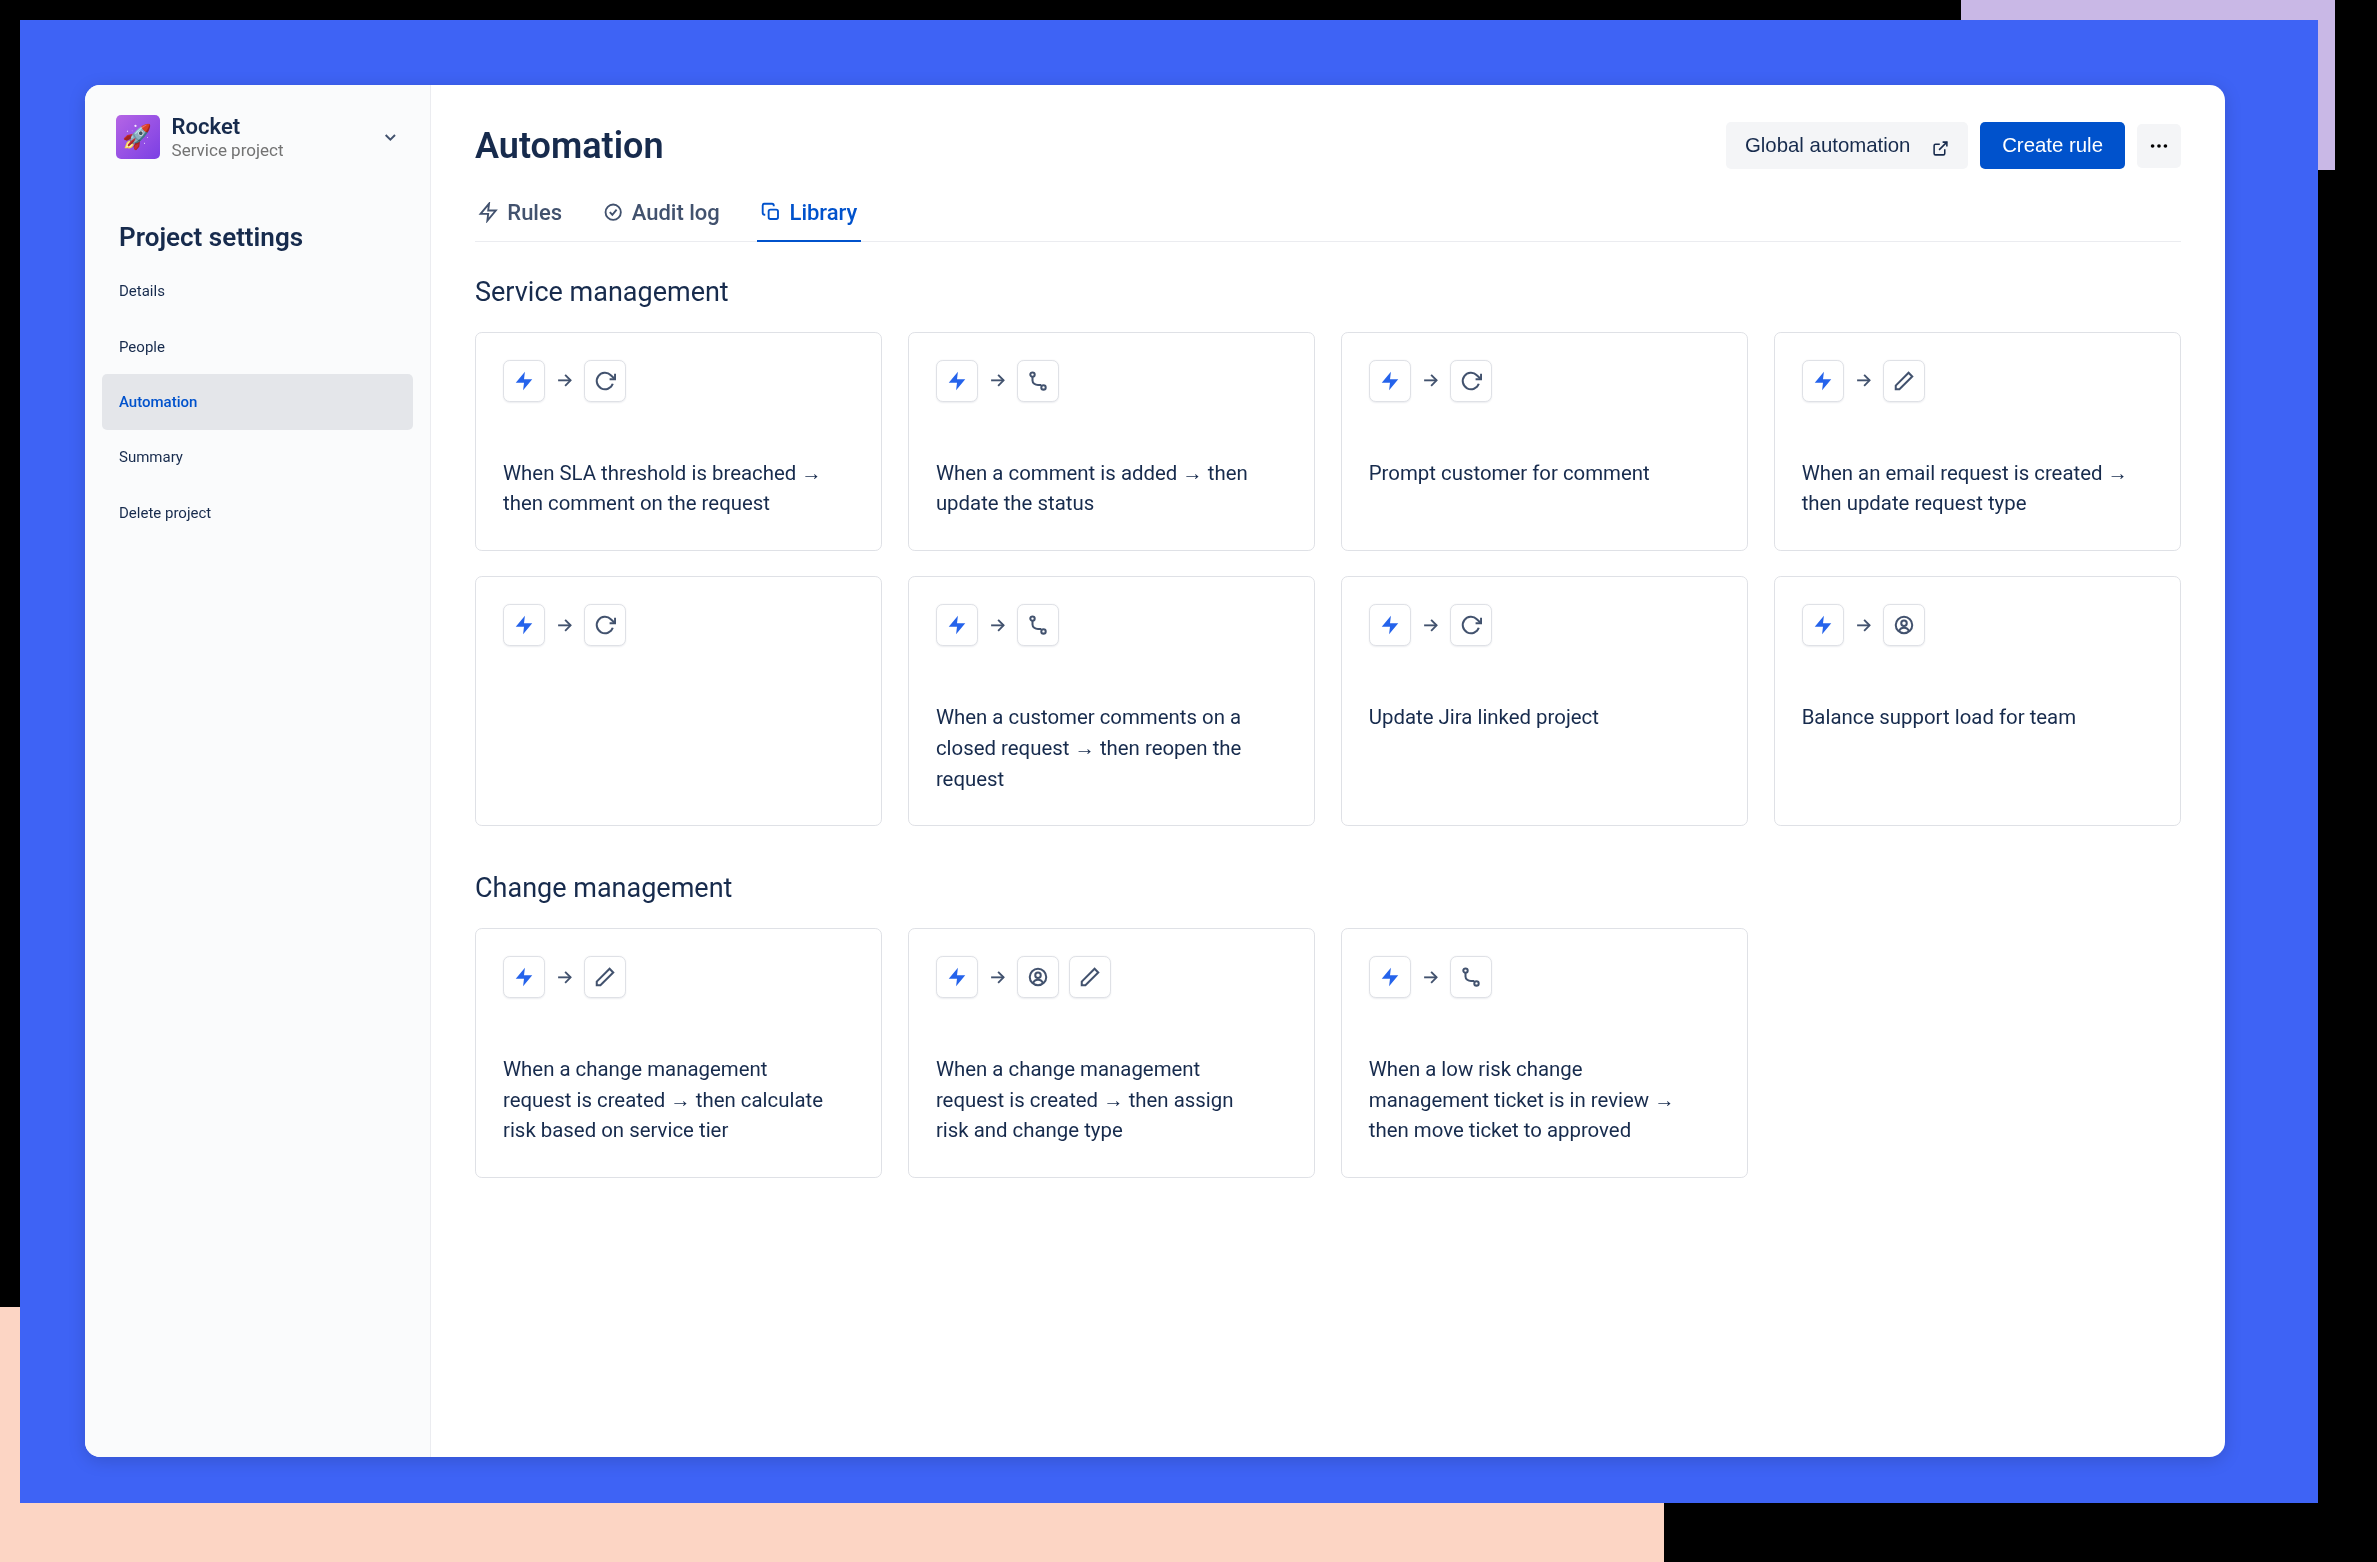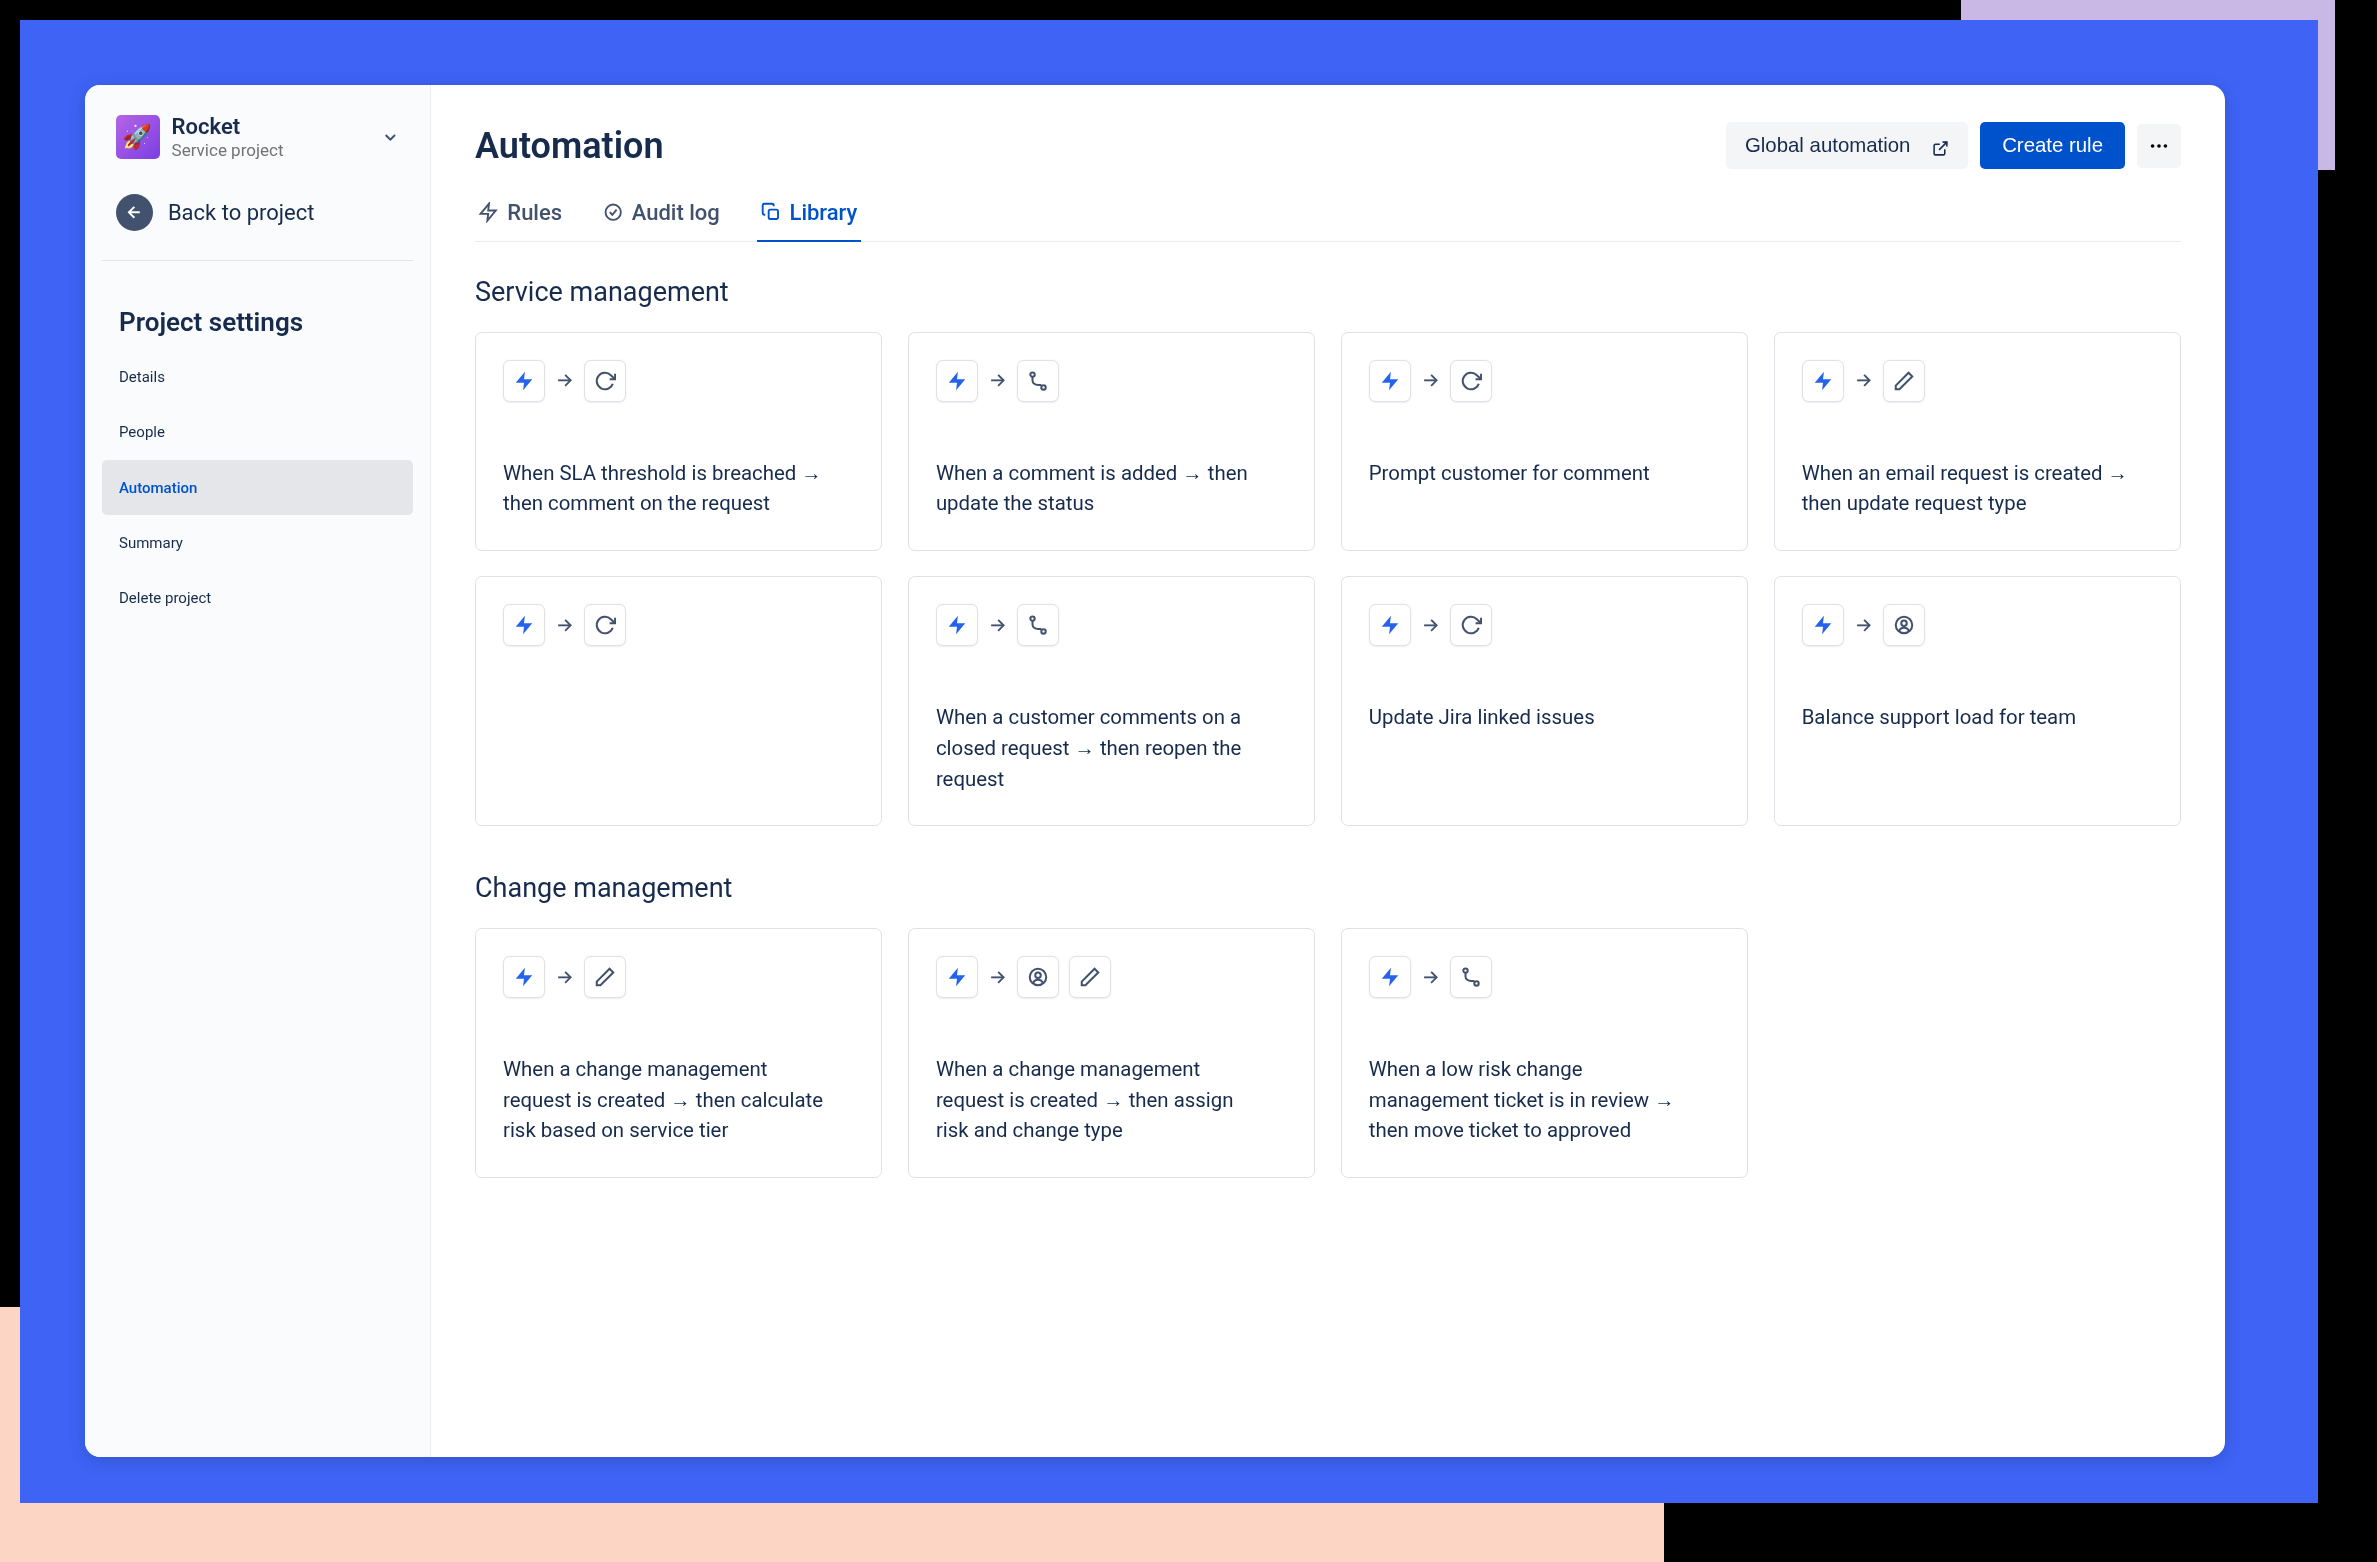--- a/index.html
+++ b/index.html
@@ -65,29 +65,20 @@
       <div>
         <div class="project-name">Rocket</div>
         <div class="project-sub">Service project</div>
       </div>
       <span class="chevron-down">
         <svg width="18.7" height="18.7" viewBox="0 0 24 24" fill="none" stroke="currentColor" stroke-width="2.5">
             <polyline points="6 9 12 15 18 9"></polyline>
           </svg>
       </span>
     </div>
-    <div class="back-row">
-      <span class="back-circle">
-        <svg width="18.7" height="18.7" viewBox="0 0 24 24" fill="none" stroke="currentColor" stroke-width="2.5">
-            <line x1="19" y1="12" x2="5" y2="12"></line>
-            <polyline points="12 19 5 12 12 5"></polyline>
-          </svg>
-      </span>
-      <span class="back-text">Back to project</span>
-    </div>
     <div class="nav-group">
       <div class="nav-heading">Project settings</div>
       <div id="nav-items">
           <div class="nav-item">Details</div>
           <div class="nav-item">People</div>
           <div class="nav-item active">Automation</div>
           <div class="nav-item">Summary</div>
           <div class="nav-item">Delete project</div>
         </div>
     </div>
@@ -295,21 +286,21 @@
                   <polyline points="13 5 20 12 13 19"></polyline>
                 </svg>
               </span>
               <span class="icon-box">
                 <svg width="22" height="22" viewBox="0 0 24 24" fill="none" stroke="#42526e" stroke-width="2.2">
                   <polyline points="23 4 23 10 17 10"></polyline>
                   <path d="M20.49 15a9 9 0 1 1-2.12-9.36L23 10"></path>
                 </svg>
               </span>
             </div>
-            <div class="card-desc">Update Jira linked issues</div>
+            <div class="card-desc">Update Jira linked project</div>
           </div>
           <div class="card">
             <div class="card-icons">
               <span class="icon-box">
                 <svg width="22" height="22" viewBox="0 0 24 24" fill="#2563eb">
                   <polygon points="13 2 3 14 12 14 11 22 21 10 12 10 13 2"></polygon>
                 </svg>
               </span>
               <span class="arrow-sep">
                 <svg width="18.7" height="18.7" viewBox="0 0 24 24" fill="none" stroke="#42526e" stroke-width="2.4">

